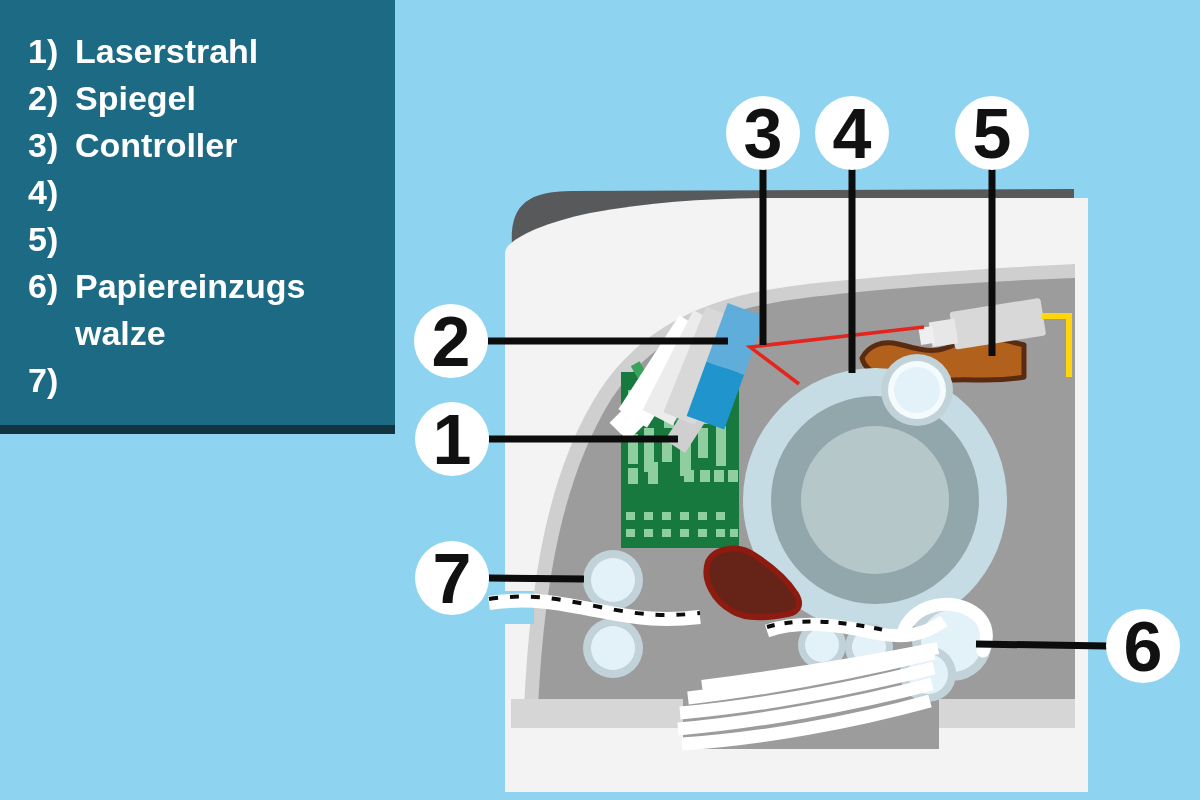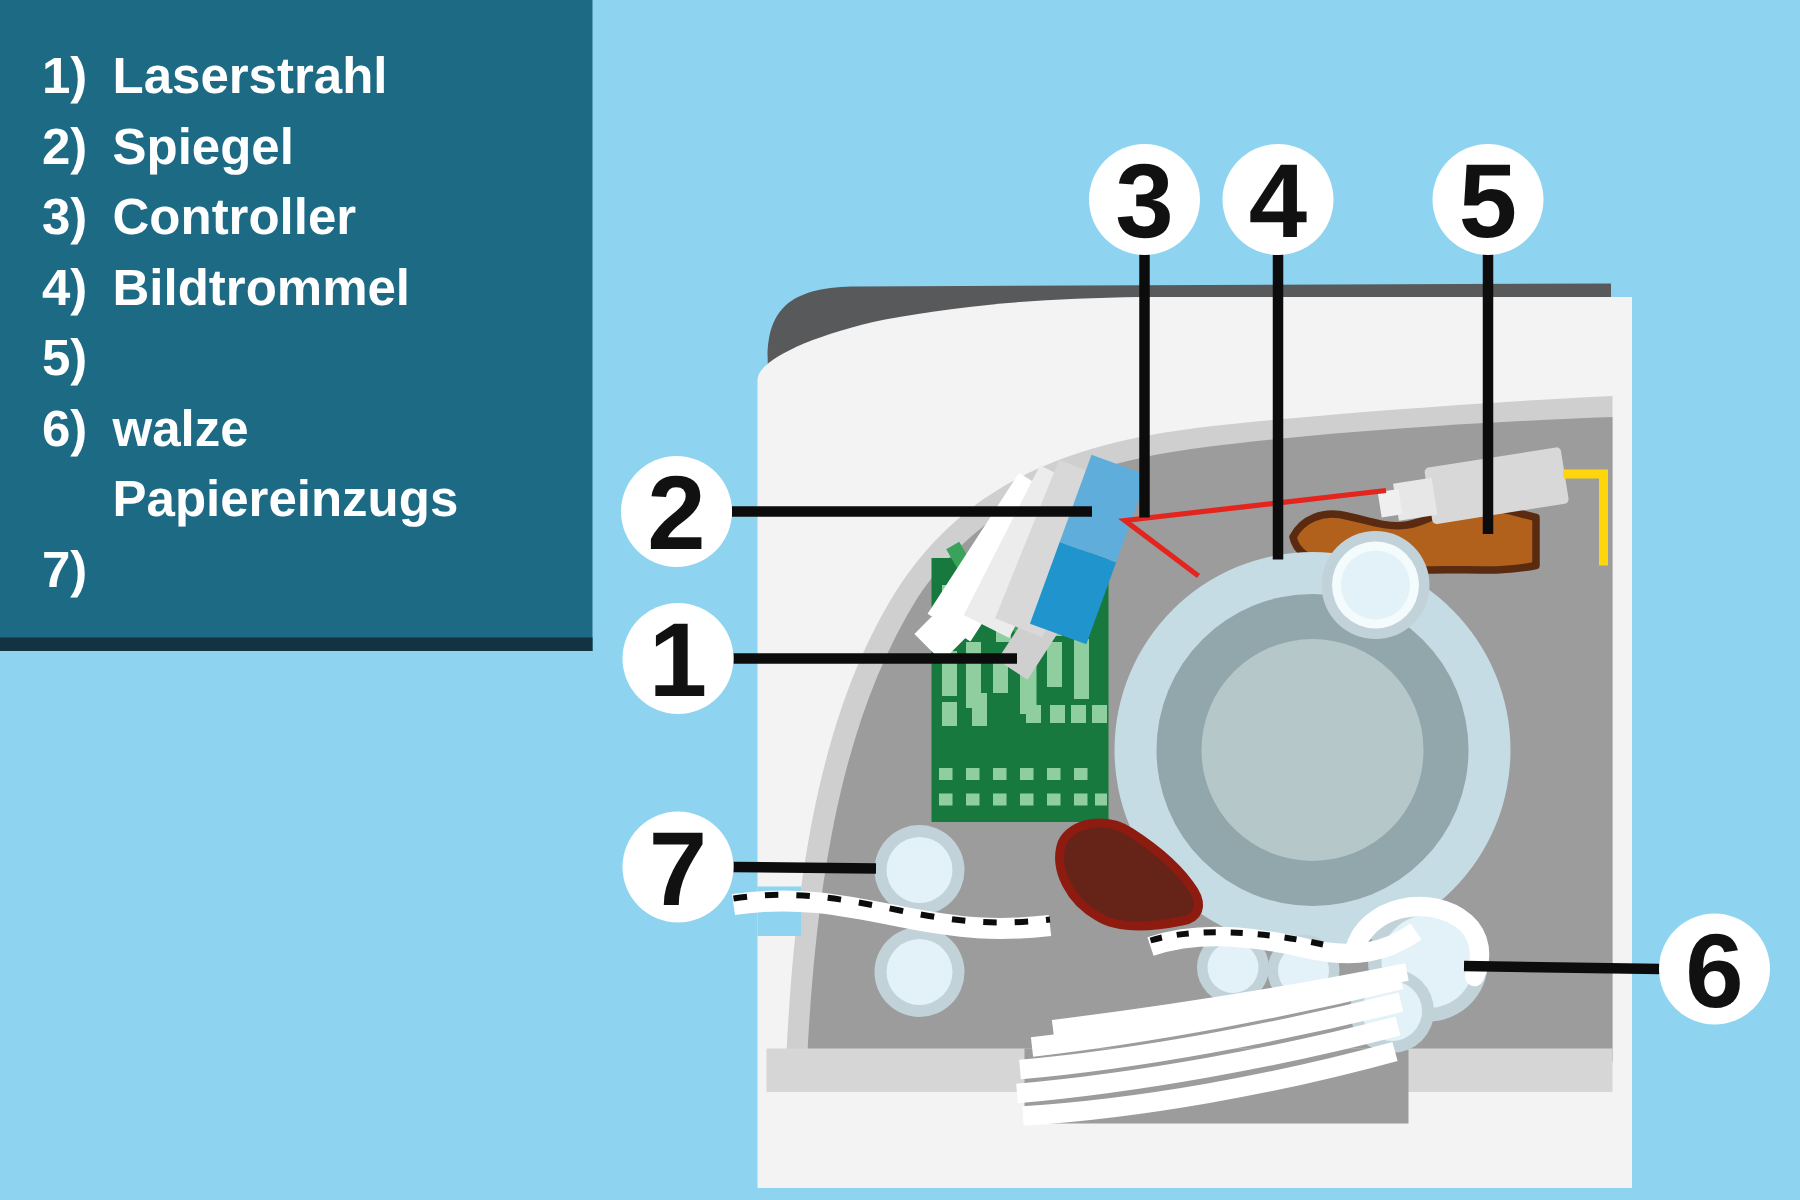--- a/index.html
+++ b/index.html
@@ -226,32 +226,29 @@
           </span>
         </div>
         <div class="legend-item">
           <span class="legend-num">3)</span>
           <span class="legend-lines">
             <div>Controller</div>
           </span>
         </div>
         <div class="legend-item">
           <span class="legend-num">4)</span>
-          <span class="legend-lines">
-            <div>Bildtrommel</div>
-          </span>
         </div>
         <div class="legend-item">
           <span class="legend-num">5)</span>
         </div>
         <div class="legend-item">
           <span class="legend-num">6)</span>
           <span class="legend-lines">
+            <div>Papiereinzugs</div>
             <div>walze</div>
-            <div>Papiereinzugs</div>
           </span>
         </div>
         <div class="legend-item">
           <span class="legend-num">7)</span>
         </div>
       </div>
   </div>
 
 </div>
 

